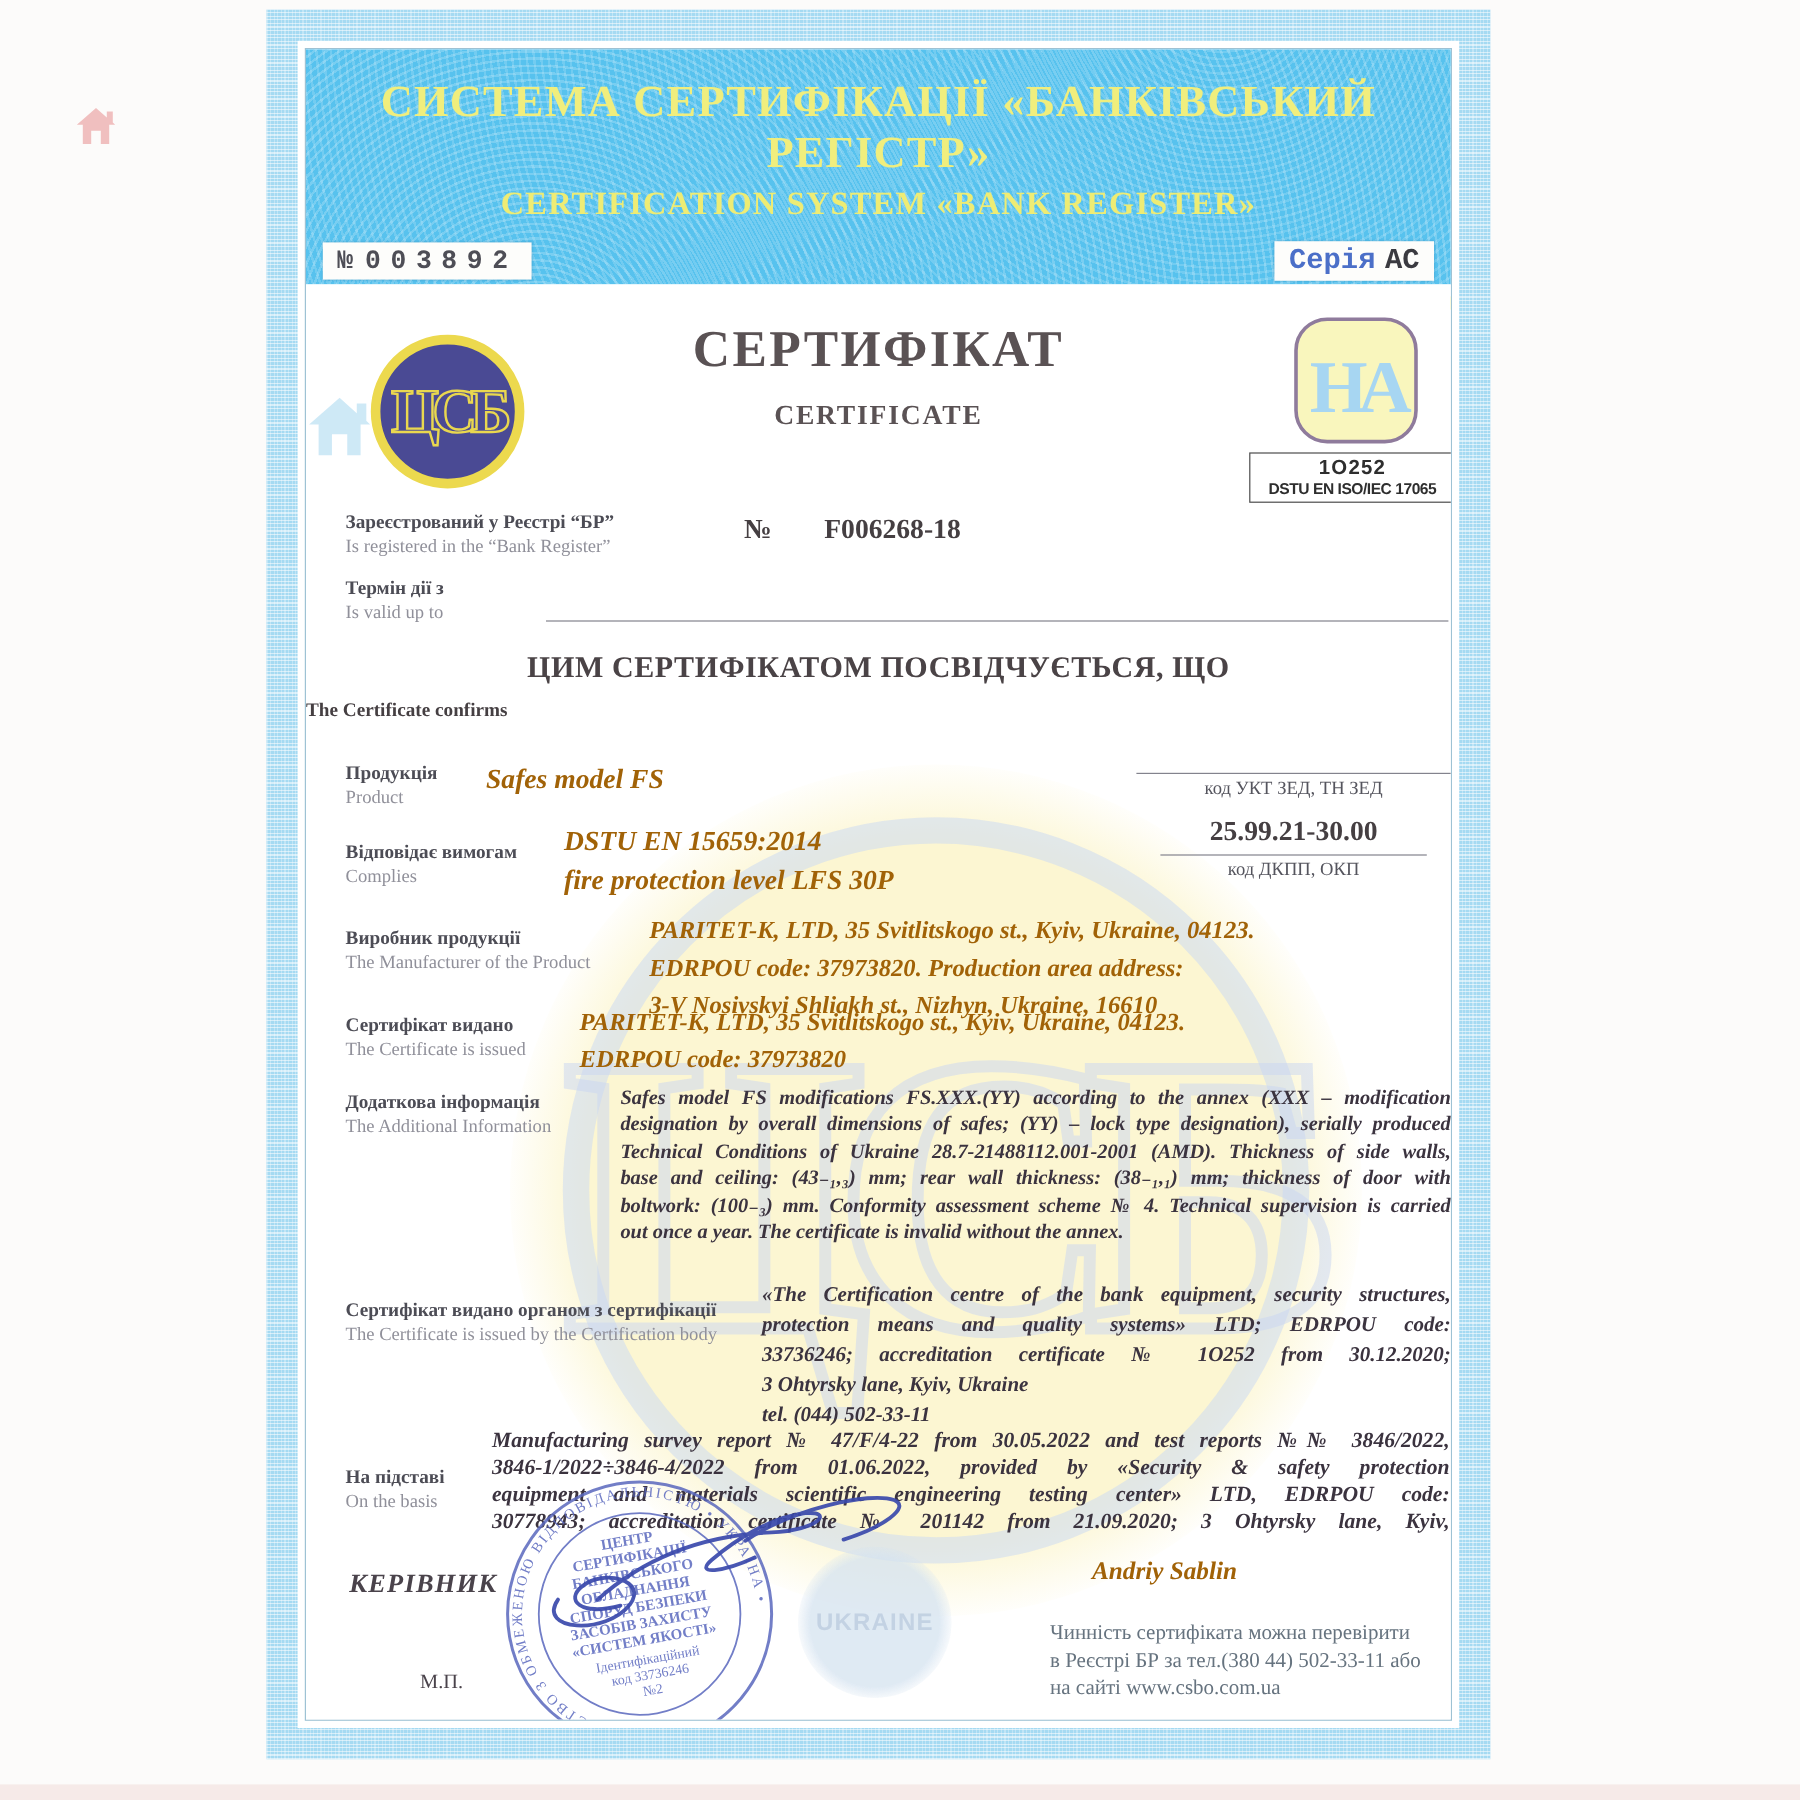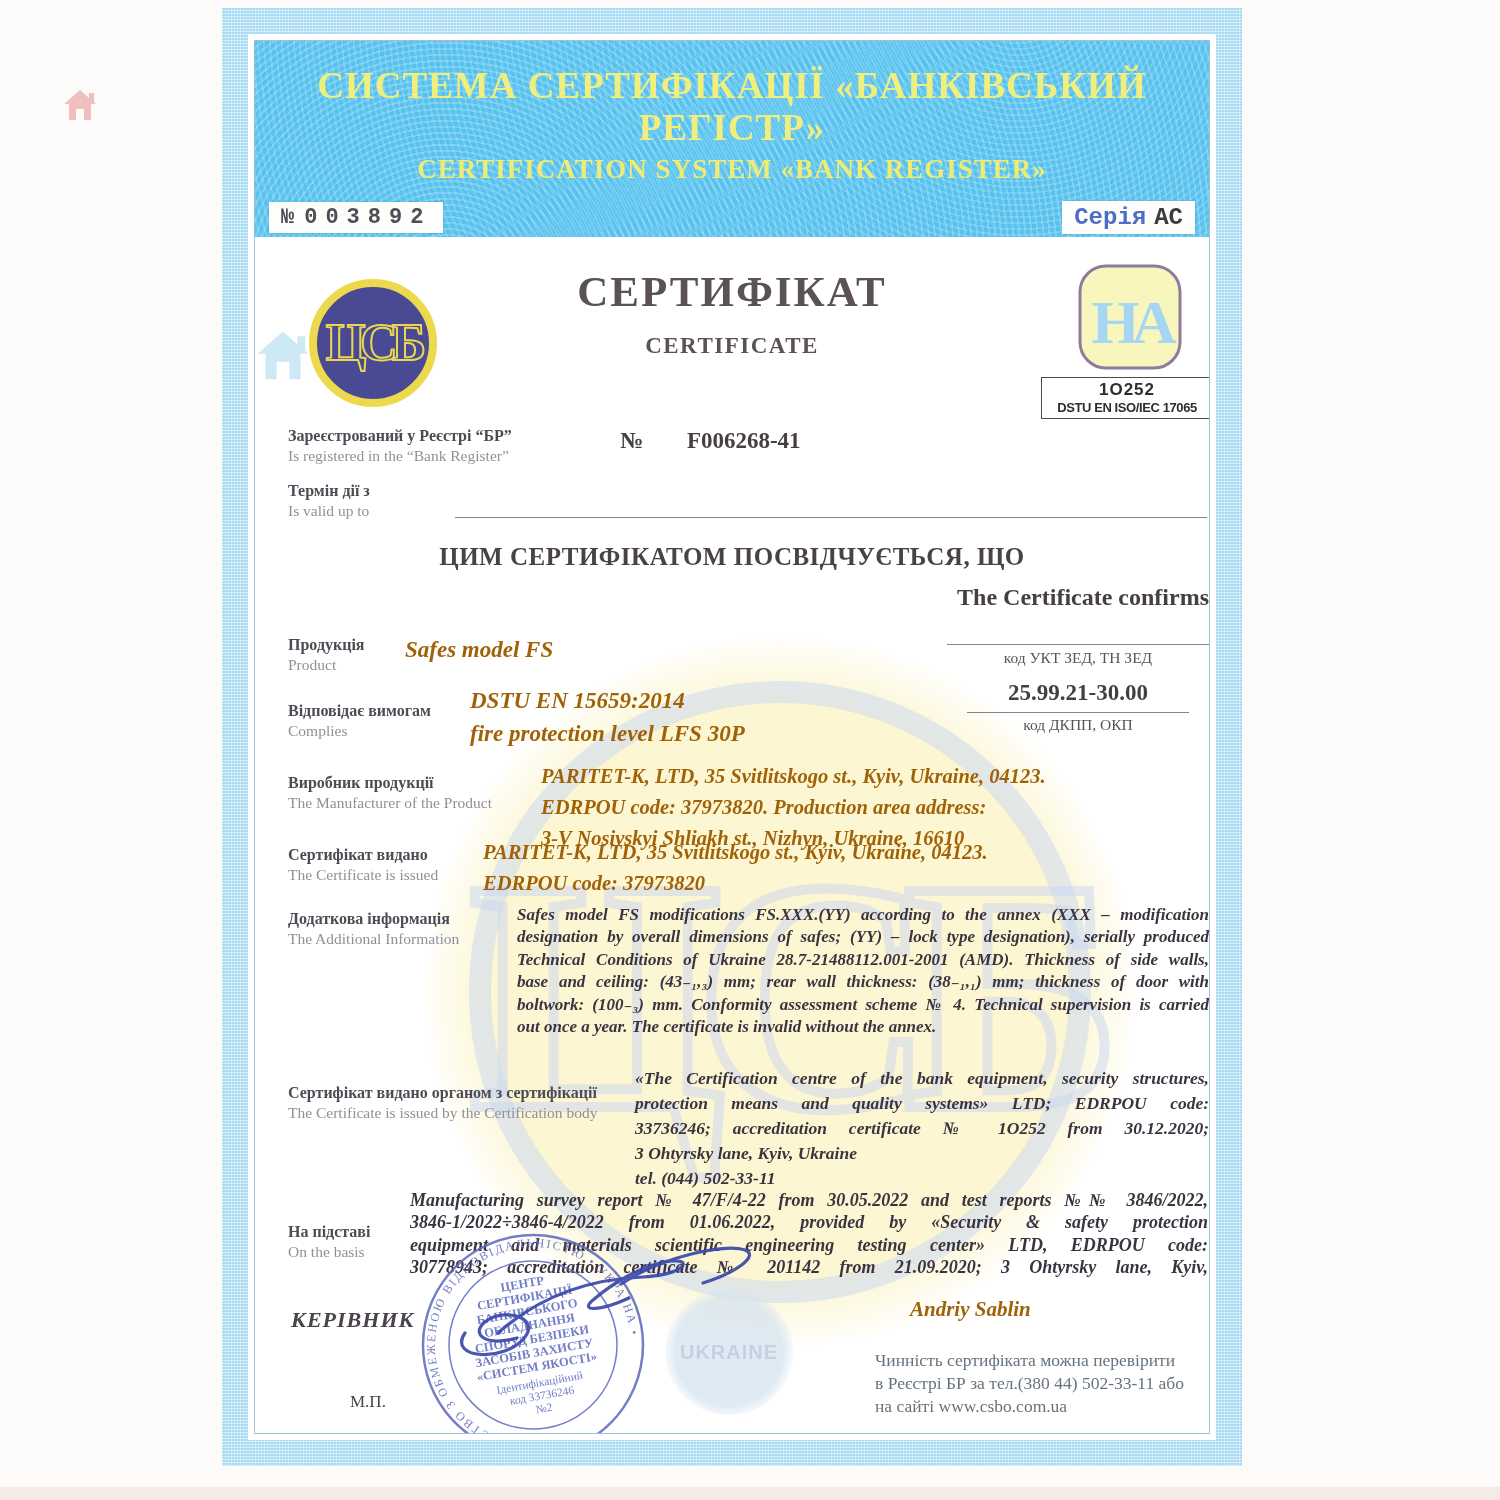--- a/index.html
+++ b/index.html
@@ -157,31 +157,31 @@
         <div class="l1">1О252</div>
         <div class="l2">DSTU EN ISO/IEC 17065</div>
       </div>
 
       <div class="z lbl" style="left:33px; top:189px;">
         <div class="ua">Зареєстрований у Реєстрі “БР”</div>
         <div class="en">Is registered in the “Bank Register”</div>
       </div>
       <div class="z val-bold" style="left:365px; top:191px; font-size:23px;">
         <span>№</span>
-        <span style="margin-left:38px;">F006268-41</span>
+        <span style="margin-left:38px;">F006268-18</span>
       </div>
 
       <div class="z lbl" style="left:33px; top:244px;">
         <div class="ua">Термін дії з</div>
         <div class="en">Is valid up to</div>
       </div>
       <div class="z rule" style="left:200px; top:280px; width:752px;"></div>
 
       <div class="z val-bold" style="left:0; top:306px; width:954px; text-align:center; font-size:25px; letter-spacing:.5px; color:#4a4346;">ЦИМ СЕРТИФІКАТОМ ПОСВІДЧУЄТЬСЯ, ЩО</div>
-      <div class="z val-bold" style="left:0; top:347px; width:954px; text-align:right; font-size:24px;">The Certificate confirms</div>
+      <div class="z val-bold" style="left:0; top:347px; width:954px; text-align:left; font-size:16px;">The Certificate confirms</div>
 
       <div class="z lbl" style="left:33px; top:398px;">
         <div class="ua">Продукція</div>
         <div class="en">Product</div>
       </div>
       <div class="z val-it" style="left:150px; top:400px; font-size:23px;">Safes model FS</div>
 
       <div class="z rule" style="left:692px; top:407px; width:262px; border-top-width:1px;"></div>
       <div class="z code-label" style="left:692px; top:412px; width:262px;">код УКТ ЗЕД, ТН ЗЕД</div>
       <div class="z val-bold" style="left:692px; top:443px; width:262px; text-align:center; font-size:23px;">25.99.21-30.00</div>

